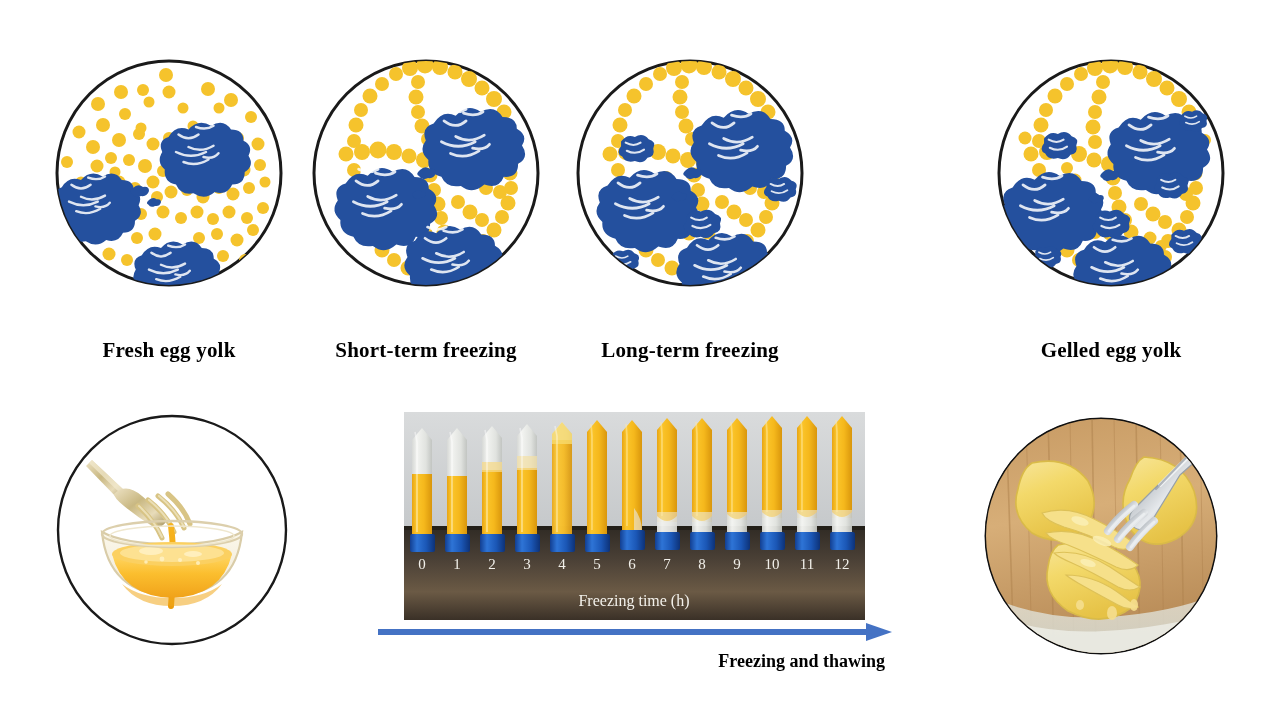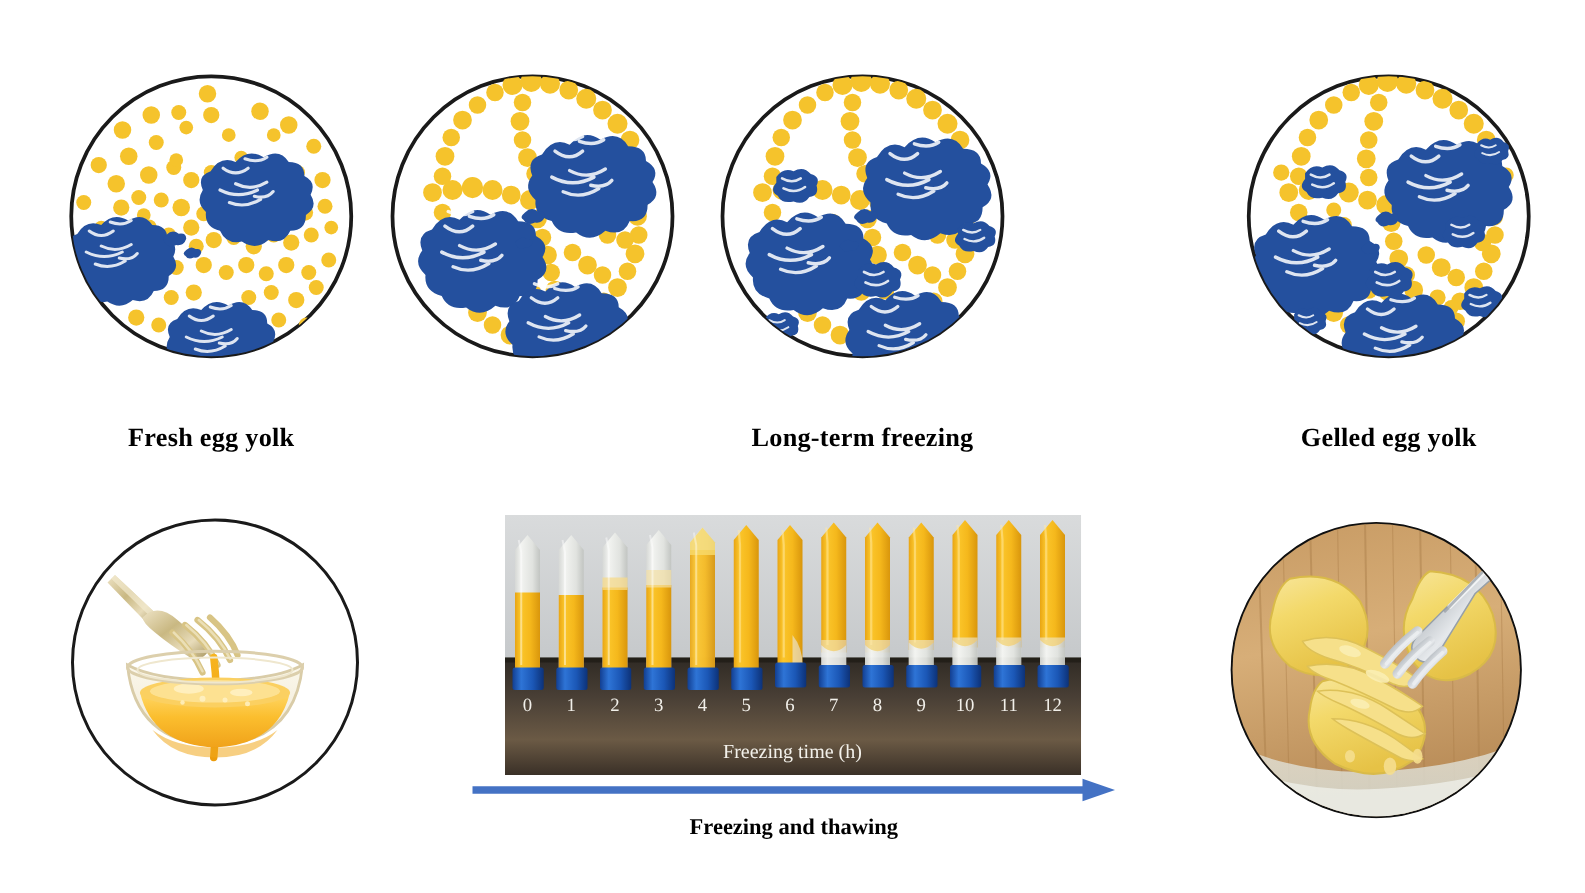--- a/index.html
+++ b/index.html
@@ -26,21 +26,21 @@
   
   .photo-circle{position:absolute;border-radius:50%;overflow:hidden;}
   .photo-circle svg{display:block;}
 
   .tube-photo{position:absolute;overflow:hidden;}
   .tube-photo svg{display:block;}
 
   .arrow-wrap{position:absolute;}
   .caption-bottom{
     position:absolute;
-    text-align:center;
+    text-align:right;
     font-family:"Liberation Serif", serif;
     font-weight:bold;
     font-size:18px;
     color:#000000;
     white-space:nowrap;
   }
 </style>
 </head>
 <body>
 
@@ -544,20 +544,21 @@
             <use href="#miniD" transform="translate(108,130)"></use>
           </g>
         <g>
             <use href="#miniD" transform="translate(96,154) scale(.8)"></use>
           </g>
       </g>
     </svg>
   </div>
 
   <div class="stage-label" style="left:59px;top:338px;width:220px;">Fresh egg yolk</div>
+  <div class="stage-label" style="left:316px;top:338px;width:220px;">Short-term freezing</div>
   <div class="stage-label" style="left:1001px;top:338px;width:220px;">Gelled egg yolk</div>
   <div class="stage-label" style="left:580px;top:338px;width:220px;">Long-term freezing</div>
 
   <div class="photo-circle" style="left:56px;top:414px;width:232px;height:232px;">
     <svg width="232" height="232" viewBox="0 0 232 232" xmlns="http://www.w3.org/2000/svg">
       <defs>
         <clipPath id="pcL">
             <circle cx="116" cy="116" r="114"></circle>
           </clipPath>
         <linearGradient id="forkMetal" x1="0" y1="0" x2="1" y2="1">

